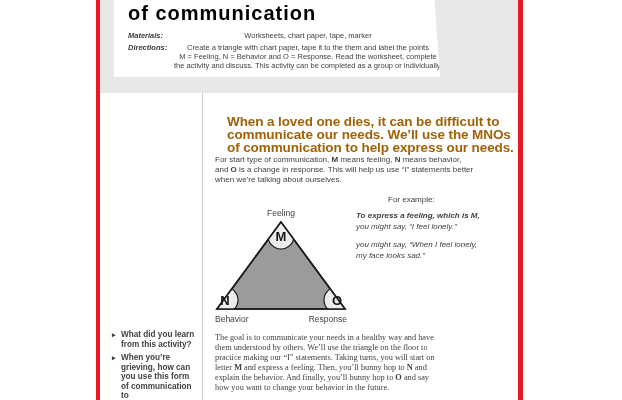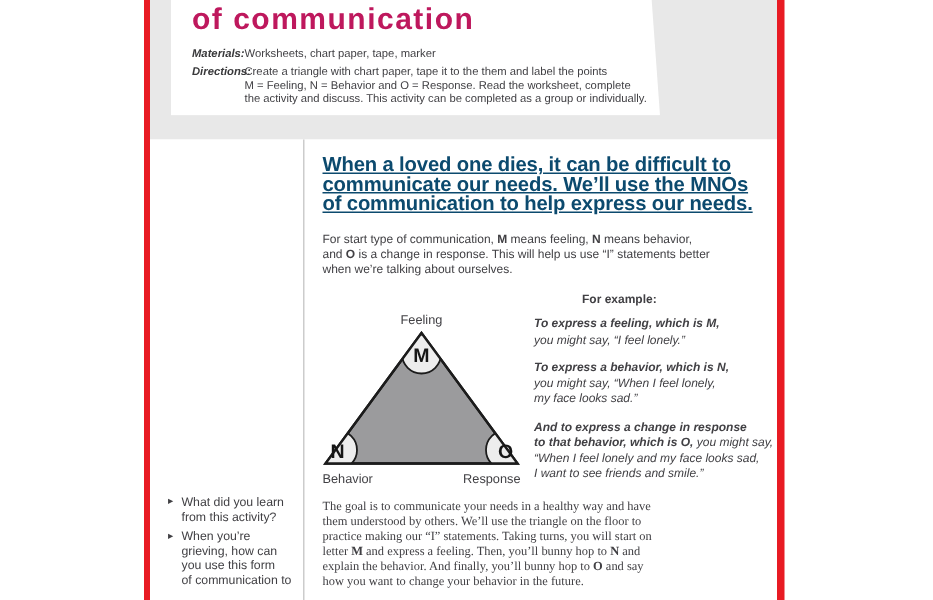--- a/index.html
+++ b/index.html
@@ -18,54 +18,54 @@
   
   .backdrop{position:absolute;left:100px;top:0;width:418px;height:93px;background:#e8e8e8;}
 
   
   .header-card{
     position:absolute;left:114px;top:-20px;width:326px;height:97px;background:#ffffff;
     clip-path:polygon(0 0,319px 0,326px 97px,0 97px);
   }
   .card-title{
     position:absolute;left:14px;top:22px;font-size:20px;line-height:22px;font-weight:bold;
-    letter-spacing:1px;color:#be185d;
+    letter-spacing:1px;color:#000000;
   }
-  .meta{position:absolute;left:14px;display:flex;font-size:7.5px;line-height:9px;}
+  .meta{position:absolute;left:14px;display:flex;font-size:7.5px;line-height:9px;text-align:center;}
   .meta.materials{top:51px;}
   .meta.directions{top:63px;}
   .meta-label{flex:none;width:35px;font-weight:bold;font-style:italic;color:#39393b;}
   .meta-value{width:290px;}
 
   
   .page{position:absolute;left:100px;top:93px;width:418px;height:307px;background:#ffffff;}
   .divider{position:absolute;left:102px;top:0;width:1px;height:307px;background:#cccccc;}
 
   
   .sidebar{position:absolute;left:12px;top:237px;width:86px;}
   .dq-heading{font-size:9px;font-weight:bold;color:#39393b;margin-bottom:6px;}
-  .dq-item{display:flex;margin-bottom:4px;font-size:8.2px;line-height:9.5px;}
+  .dq-item{display:flex;margin-bottom:4px;font-size:8.2px;line-height:9.5px;font-weight:bold;}
   .dq-arrow{flex:none;width:9px;font-size:7px;line-height:9.5px;color:#414044;}
 
   
   .intro-heading{
-    position:absolute;left:115px;top:11px;margin:0;width:310px;
-    font-size:13.5px;line-height:12.8px;font-weight:bold;letter-spacing:-0.1px;color:#0c4a6e;text-decoration:underline;
+    position:absolute;left:115px;top:11px;margin:12px;width:310px;
+    font-size:13.5px;line-height:12.8px;font-weight:bold;letter-spacing:-0.1px;color:#a16207;
   }
   .intro-body{position:absolute;left:115px;top:62px;margin:0;width:320px;font-size:8px;line-height:10px;}
 
   .diagram{position:absolute;left:106px;top:110px;width:150px;height:125px;}
   .diagram text{font-family:"Liberation Sans", sans-serif;}
   .vletter{font-size:13px;font-weight:bold;fill:#161616;text-anchor:middle;}
   .vlabel{font-size:8.5px;fill:#414044;}
   .vlabel.mid{text-anchor:middle;}
   .vlabel.end{text-anchor:end;}
 
   .examples{position:absolute;left:248px;top:102px;width:172px;font-size:8px;line-height:10.5px;}
-  .ex-heading{font-weight:bold;margin-bottom:6px;line-height:10px;padding-left:40px;}
+  .ex-heading{font-weight:normal;margin-bottom:6px;line-height:10px;padding-left:40px;}
   .example{margin:0 0 8px 0;padding-left:8px;white-space:pre-line;font-style:italic;}
 
   .goal{position:absolute;left:115px;top:240px;margin:0;width:310px;font-size:8.3px;line-height:10px;font-family:Liberation Serif, serif;}
 </style>
 </head>
 <body>
 
 <div class="viewport">
 
   <div class="backdrop"></div>
@@ -131,27 +131,22 @@
       <text class="vlabel mid" x="75" y="13">Feeling</text>
       <text class="vlabel" x="9" y="119">Behavior</text>
       <text class="vlabel end" x="141" y="119">Response</text>
     </svg>
 
     <div class="examples">
       <div class="ex-heading">For example:</div>
       <div class="ex-list">
           <p class="example"><span class="b">To express a feeling, which is M,
 </span><span>you might say, “I feel lonely.”</span></p>
-          <p class="example"><span class="b">To express a behavior, which is N,
-</span><span>you might say, “When I feel lonely,
+          <p class="example"><span>you might say, “When I feel lonely,
 my face looks sad.”</span></p>
-          <p class="example"><span class="b">And to express a change in response
-to that behavior, which is O,</span><span> you might say,
-“When I feel lonely and my face looks sad,
-I want to see friends and smile.”</span></p>
         </div>
     </div>
 
     <p class="goal pre"><span>The goal is to communicate your needs in a healthy way and have
 them understood by others. We’ll use the triangle on the floor to
 practice making our “I” statements. Taking turns, you will start on
 letter </span><span class="b">M</span><span> and express a feeling. Then, you’ll bunny hop to </span><span class="b">N</span><span> and
 explain the behavior. And finally, you’ll bunny hop to </span><span class="b">O</span><span> and say
 how you want to change your behavior in the future.</span></p>
   </div>

